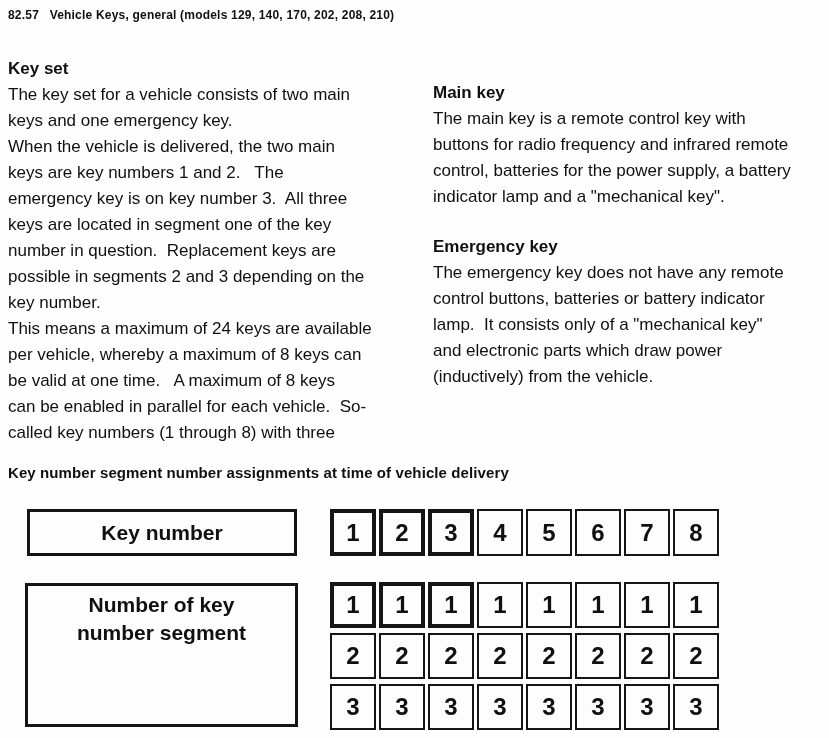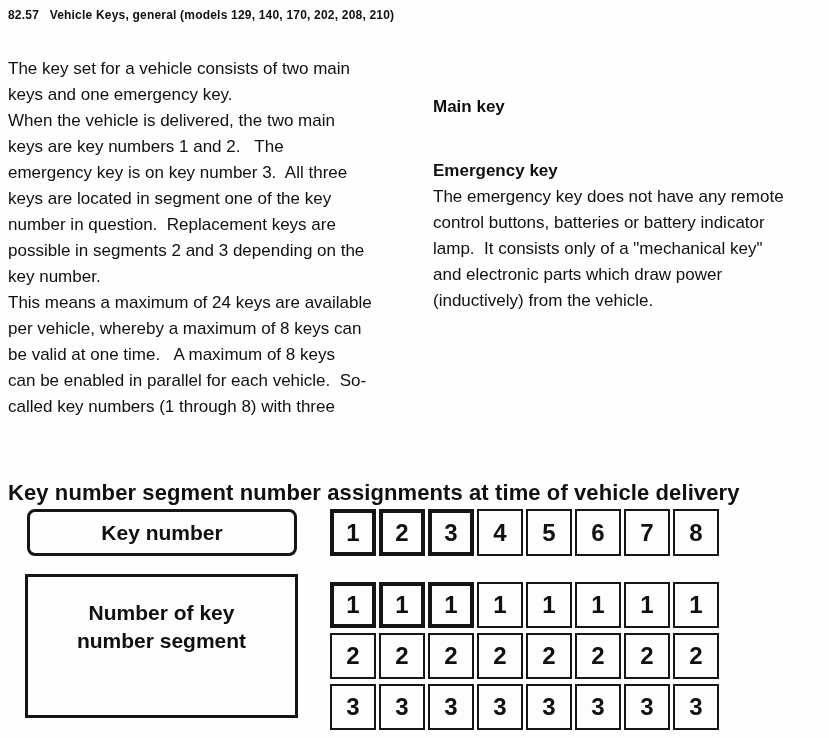--- a/index.html
+++ b/index.html
@@ -29,44 +29,44 @@
   .col-right { width: 388px; margin-left: 13px; }
   .subhead {
     font-size: 17px; font-weight: 700;
     line-height: 26px; margin: 0;
   }
   .body-text {
     font-size: 17px; font-weight: 400;
     line-height: 26px; margin: 0;
     white-space: pre-wrap;
   }
-  .gap-above { margin-top: 38px; }
+  .gap-above { margin-top: 24px; }
   .section-heading {
-    position: absolute; left: 8px; top: 480px;
-    font-size: 22px; font-weight: 700;
+    position: absolute; left: 8px; top: 464px;
+    font-size: 15px; font-weight: 700;
     letter-spacing: 0.1px;
   }
   .diagram {
     position: absolute; left: 0; top: 509px;
     width: 829px; height: 229px;
   }
   .label-box {
     position: absolute;
     box-sizing: border-box;
     border: 3px solid #151515;
     background: #fdfdfd;
     display: flex; align-items: center; justify-content: center;
     font-size: 21px; font-weight: 700;
     text-align: center;
   }
-  .key-number-box { left: 27px; top: 0; width: 270px; height: 47px; border-radius: 8px; }
+  .key-number-box { left: 27px; top: 0; width: 270px; height: 47px; }
   .segment-box {
-    left: 25px; top: 65px; width: 273px; height: 144px;
+    left: 25px; top: 74px; width: 273px; height: 144px;
     align-items: flex-start;
-    padding-top: 22px;
+    padding-top: 5px;
     line-height: 28px;
     white-space: pre-line;
   }
   .cell-row { position: absolute; display: flex; gap: 3px; }
   .key-row { left: 330px; top: 0; }
   .grid-row-1 { left: 330px; top: 73px; }
   .grid-row-2 { left: 330px; top: 124px; }
   .grid-row-3 { left: 330px; top: 175px; }
   .cell {
     box-sizing: border-box;
@@ -81,37 +81,42 @@
 </style>
 </head>
 <body>
 
 <div class="page">
 
   <div class="doc-title">82.57   Vehicle Keys, general (models 129, 140, 170, 202, 208, 210)</div>
 
   <div class="columns">
     <div class="col-left">
+      <h3 class="subhead">Key set</h3>
       <p class="body-text">The key set for a vehicle consists of two main
 keys and one emergency key.
 When the vehicle is delivered, the two main
 keys are key numbers 1 and 2.   The
 emergency key is on key number 3.  All three
 keys are located in segment one of the key
 number in question.  Replacement keys are
 possible in segments 2 and 3 depending on the
 key number.
 This means a maximum of 24 keys are available
 per vehicle, whereby a maximum of 8 keys can
 be valid at one time.   A maximum of 8 keys
 can be enabled in parallel for each vehicle.  So-
 called key numbers (1 through 8) with three</p>
     </div>
     <div class="col-right">
       <h3 class="subhead gap-above">Main key</h3>
+      <p class="body-text">The main key is a remote control key with
+buttons for radio frequency and infrared remote
+control, batteries for the power supply, a battery
+indicator lamp and a "mechanical key".</p>
       <h3 class="subhead gap-above">Emergency key</h3>
       <p class="body-text">The emergency key does not have any remote
 control buttons, batteries or battery indicator
 lamp.  It consists only of a "mechanical key"
 and electronic parts which draw power
 (inductively) from the vehicle.</p>
     </div>
   </div>
 
   <div class="section-heading">Key number segment number assignments at time of vehicle delivery</div>

